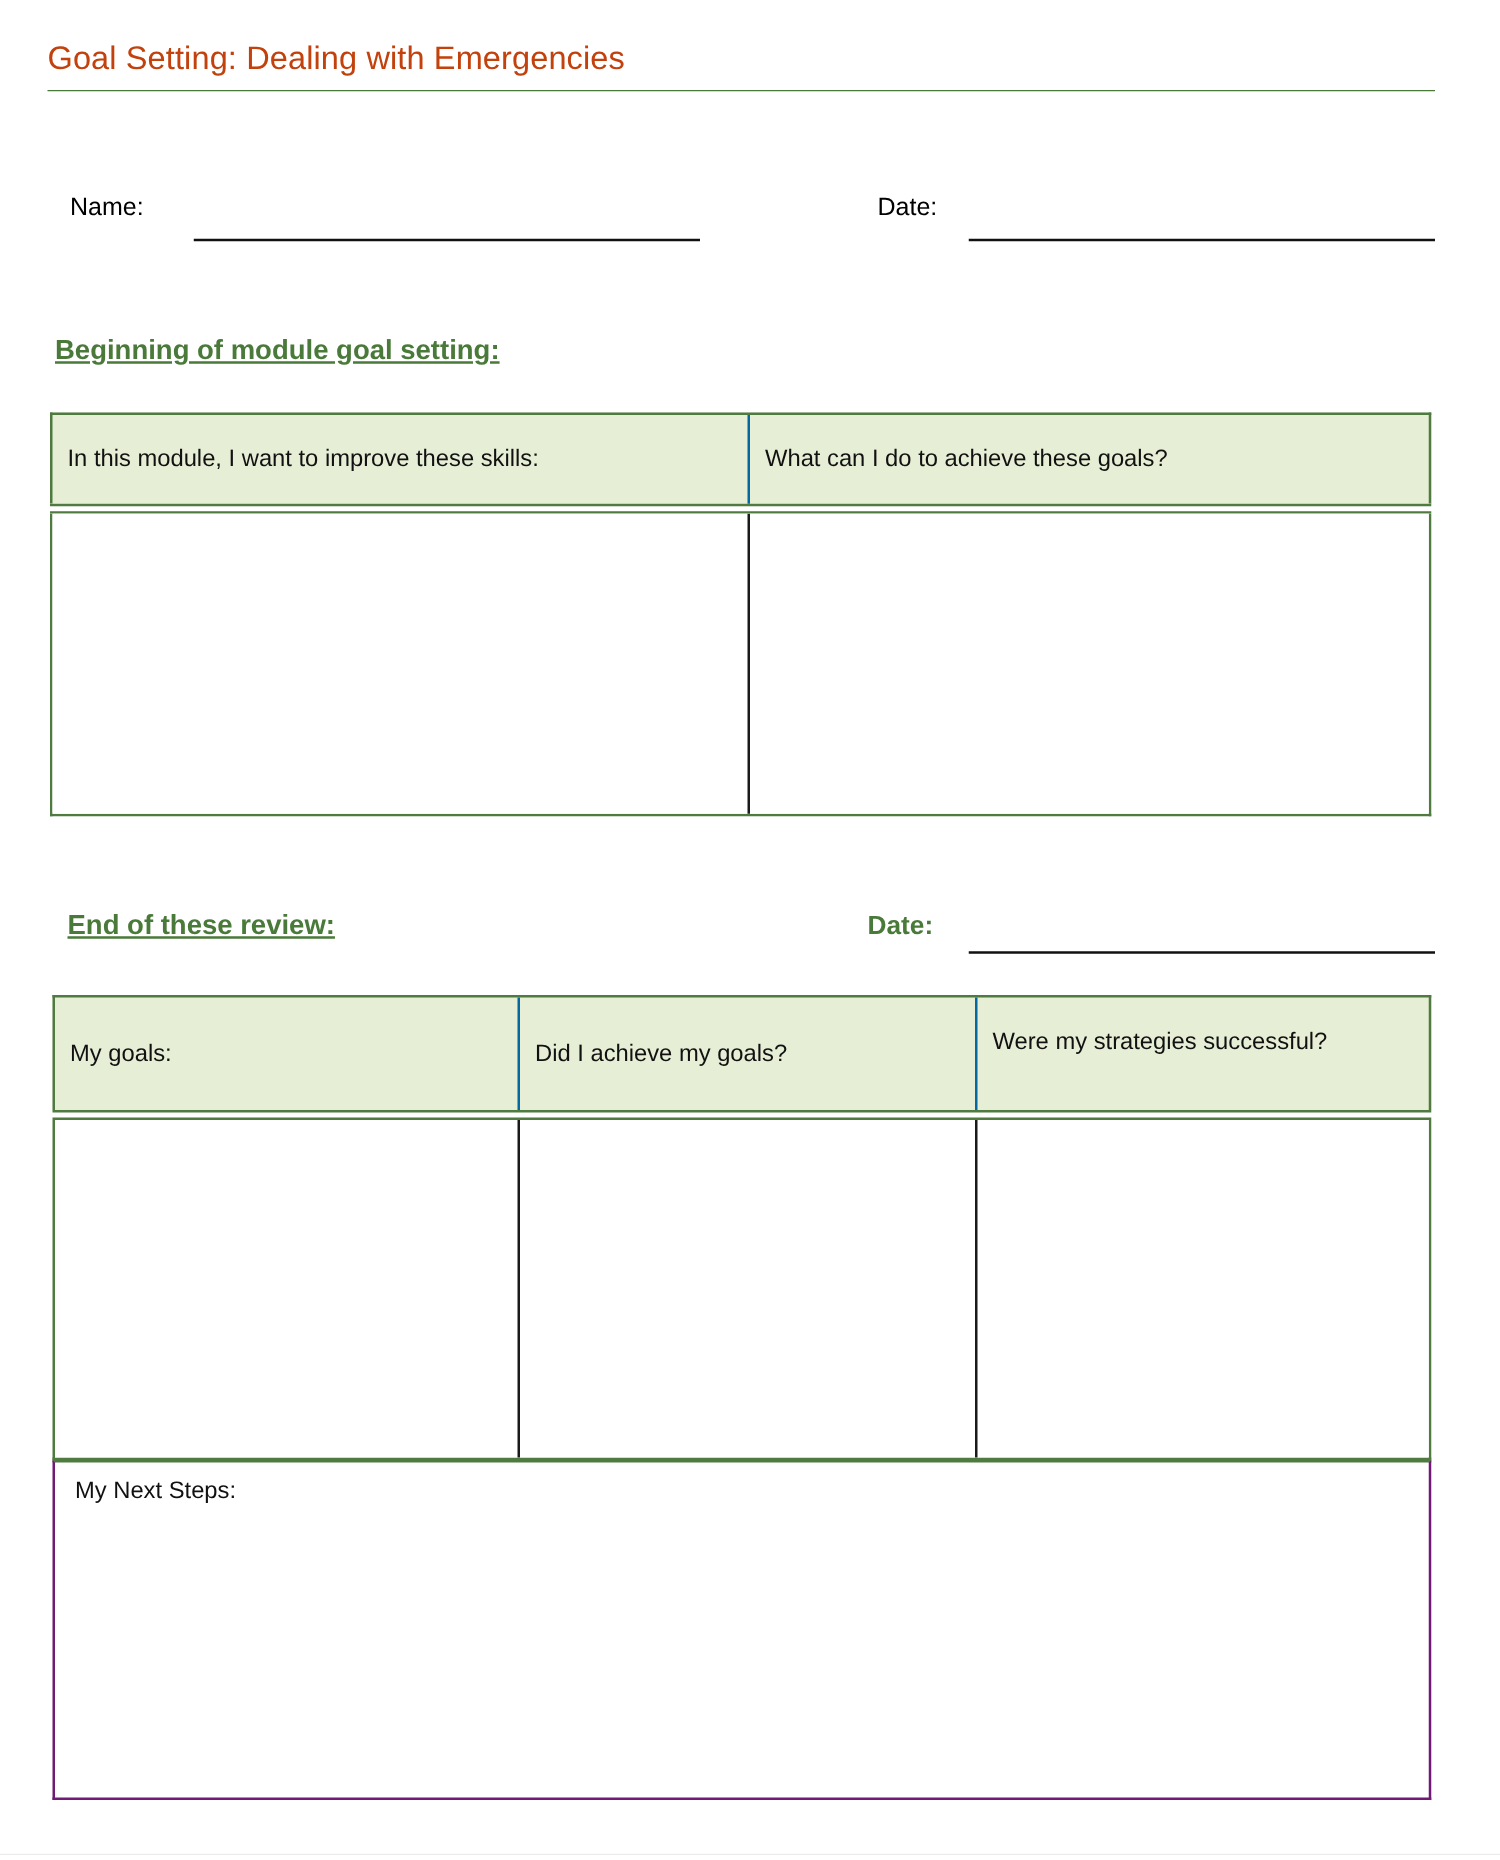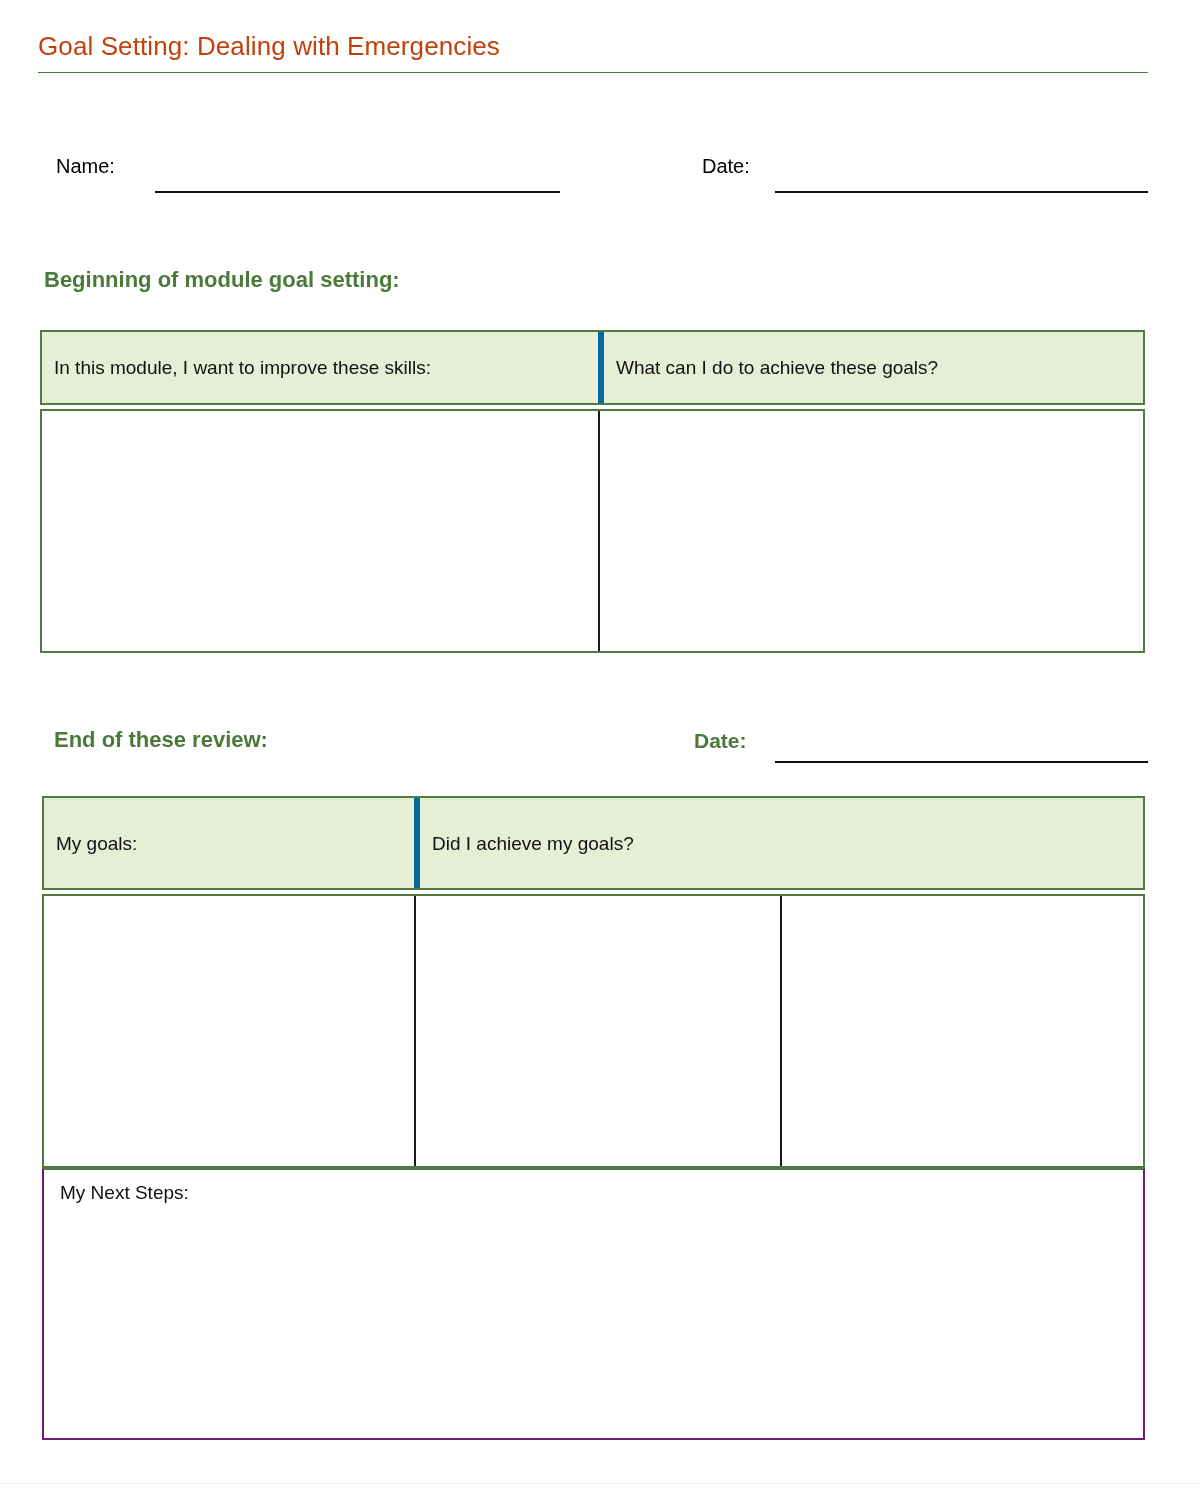--- a/index.html
+++ b/index.html
@@ -73,20 +73,21 @@
   .idrow .fill-line.name-line { left: 155px; width: 405px; }
   .idrow .fill-line.date-line { left: 775px; width: 373px; }
 
   
   .section-heading {
     position: absolute;
     font-size: 22px;
     font-weight: bold;
     color: #4a7a3a;
     white-space: nowrap;
+    text-decoration: underline;
   }
   #h-begin { left: 44px; top: 267px; }
   #h-end   { left: 54px; top: 727px; }
 
   .end-date-lbl {
     position: absolute;
     left: 694px;
     top: 729px;
     font-size: 21px;
     font-weight: bold;
@@ -116,21 +117,21 @@
   .hcell {
     box-sizing: border-box;
     padding: 22px 12px;
     font-size: 19px;
     line-height: 27px;
     color: #111;
     display: flex;
     align-items: center;
   }
   .hcell.top { align-items: flex-start; }
-  .hcell + .hcell { border-left: 6px solid #0369a1; }
+  .hcell + .hcell { border-left: 2px solid #0369a1; }
 
   .head-rule {
     height: 4px;
     border-top: 2px solid #4f7a40;
     border-bottom: 2px solid #4f7a40;
     background: #ffffff;
     box-sizing: content-box;
   }
 
   .tbl-body {
@@ -217,20 +218,21 @@
   </div>
 
   <div class="section-heading" id="h-end">End of these review:</div>
   <div class="end-date-lbl">Date:</div>
   <div class="end-date-line"></div>
 
   <div class="tbl" id="table-review">
     <div class="tbl-head">
       <div class="hcell c1">My goals:</div>
       <div class="hcell c2">Did I achieve my goals?</div>
+      <div class="hcell c3 top">Were my strategies successful?</div>
     </div>
     <div class="head-rule"></div>
     <div class="tbl-body">
       <div class="bcell c1"></div>
       <div class="bcell c2"></div>
       <div class="bcell c3"></div>
     </div>
     <div class="tbl-footrow">
       <span>My Next Steps:</span>
     </div>

